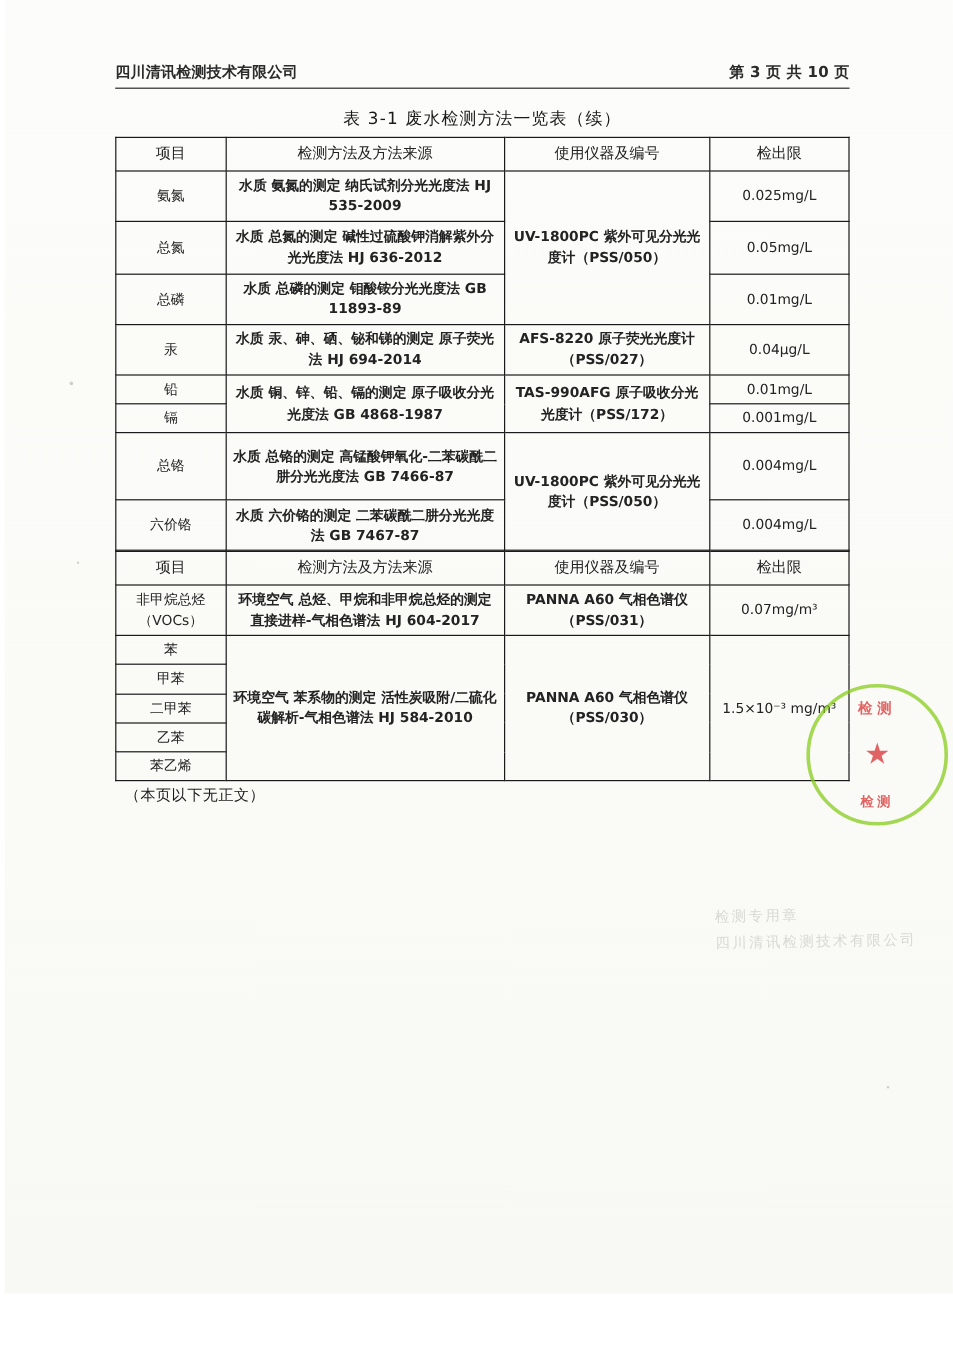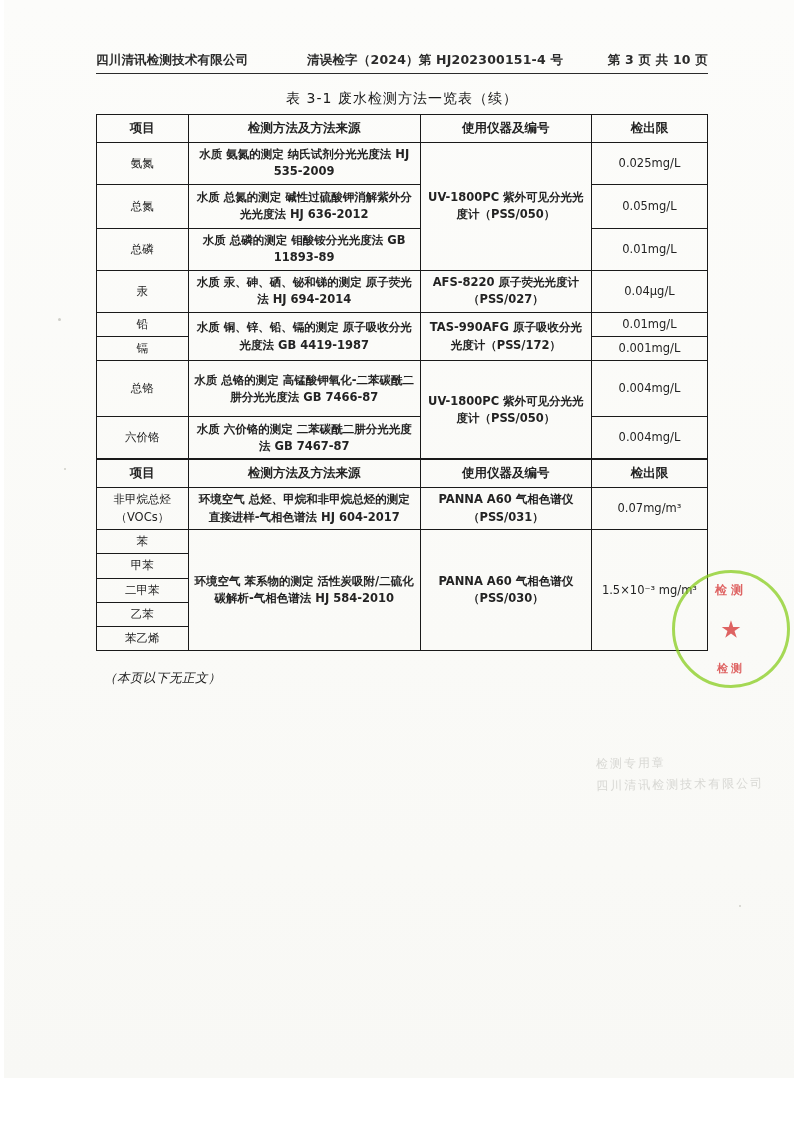--- a/index.html
+++ b/index.html
@@ -68,43 +68,42 @@
   table.rep th, table.rep td {
     border: 1px solid #1a1a1a;
     font-size: 11.5px;
     line-height: 1.5;
     padding: 3px 4px;
     vertical-align: middle;
     text-align: center;
     color: #232323;
   }
   table.rep th {
-    font-weight: bold;
+    font-weight: normal;
     font-size: 12.5px;
     padding: 4px 4px;
   }
   td.method {
     text-align: center;
     font-size: 11.5px;
     line-height: 1.55;
     font-weight: bold;
   }
   td.item { font-size: 12px; margin-left: 28px; }
   td.limit { font-size: 11.5px; }
   .col-item   { width: 15%; }
   .col-method { width: 38%; }
   .col-instr  { width: 28%; }
   .col-limit  { width: 19%; }
 
   .note {
-    margin-top: 19px;
+    margin-top: 4px;
     font-size: 12.5px;
     letter-spacing: 0.5px;
     padding-left: 8px;
-    font-style: italic;
   }
 
   
   .seal {
     position: absolute;
     right: 8px;
     top: 570px;
     width: 112px;
     height: 112px;
     border-radius: 50%;
@@ -166,21 +165,20 @@
   <div class="scan-tint"></div>
 
   <div class="speck" style="left:54px;top:318px;width:3px;height:3px;"></div>
   <div class="speck" style="left:60px;top:468px;width:2px;height:2px;"></div>
   <div class="speck" style="left:735px;top:905px;width:2px;height:2px;"></div>
 
   <div class="content">
 
     <div class="doc-header">
       <span class="hdr-left">四川清讯检测技术有限公司</span>
-      <span class="hdr-mid">清误检字（2024）第 HJ202300151-4 号</span>
       <span class="hdr-right">第 3 页 共 10 页</span>
     </div>
 
     <div class="table-title">表 3-1   废水检测方法一览表（续）</div>
     <table class="rep">
       <colgroup>
         <col class="col-item">
           <col class="col-method">
           <col class="col-instr">
           <col class="col-limit">
@@ -211,21 +209,21 @@
           <td class="limit">0.01mg/L</td>
         </tr>
         <tr style="height:42px;">
           <td class="item">汞</td>
           <td class="method">水质 汞、砷、硒、铋和锑的测定 原子荧光法 HJ 694-2014</td>
           <td class="method">AFS-8220 原子荧光光度计（PSS/027）</td>
           <td class="limit">0.04μg/L</td>
         </tr>
         <tr style="height:22px;">
           <td class="item">铅</td>
-          <td class="method" rowspan="2">水质 铜、锌、铅、镉的测定 原子吸收分光光度法 GB 4419-1987</td>
+          <td class="method" rowspan="2">水质 铜、锌、铅、镉的测定 原子吸收分光光度法 GB 4868-1987</td>
           <td class="method" rowspan="2">TAS-990AFG 原子吸收分光光度计（PSS/172）</td>
           <td class="limit">0.01mg/L</td>
         </tr>
         <tr style="height:22px;">
           <td class="item">镉</td>
           <td class="limit">0.001mg/L</td>
         </tr>
         <tr style="height:56px;">
           <td class="item">总铬</td>
           <td class="method">水质 总铬的测定 高锰酸钾氧化-二苯碳酰二肼分光光度法 GB 7466-87</td>

